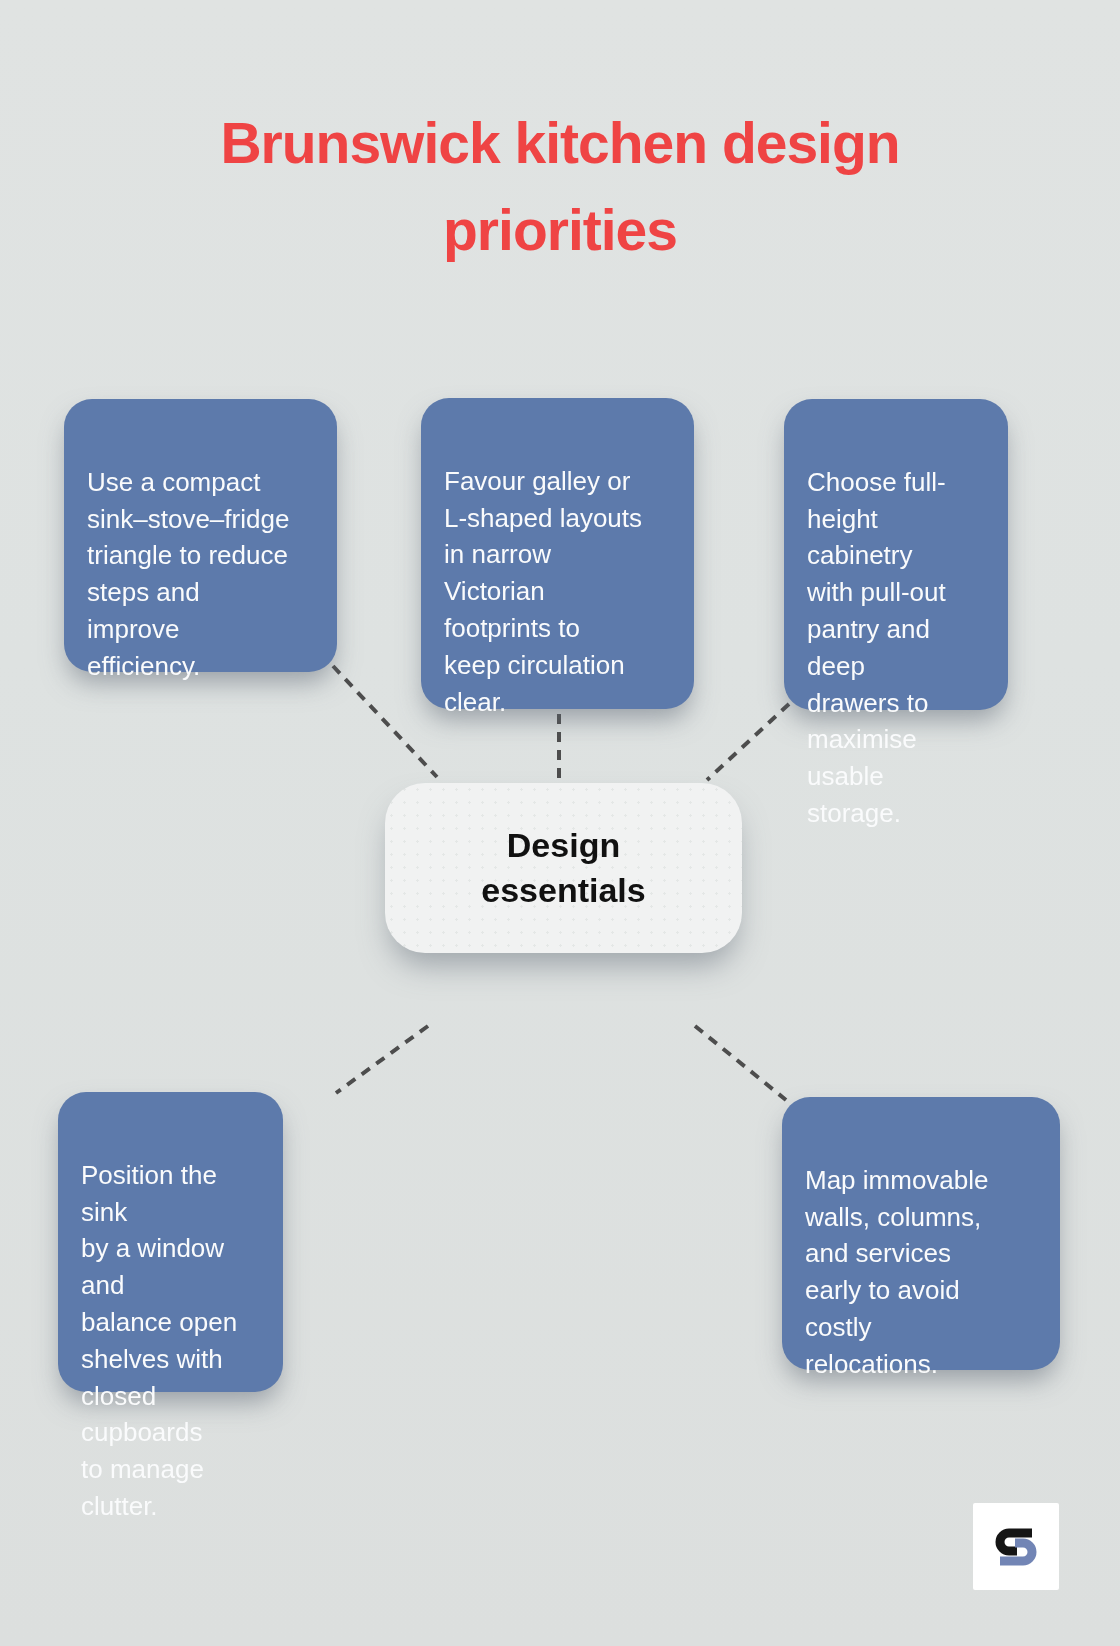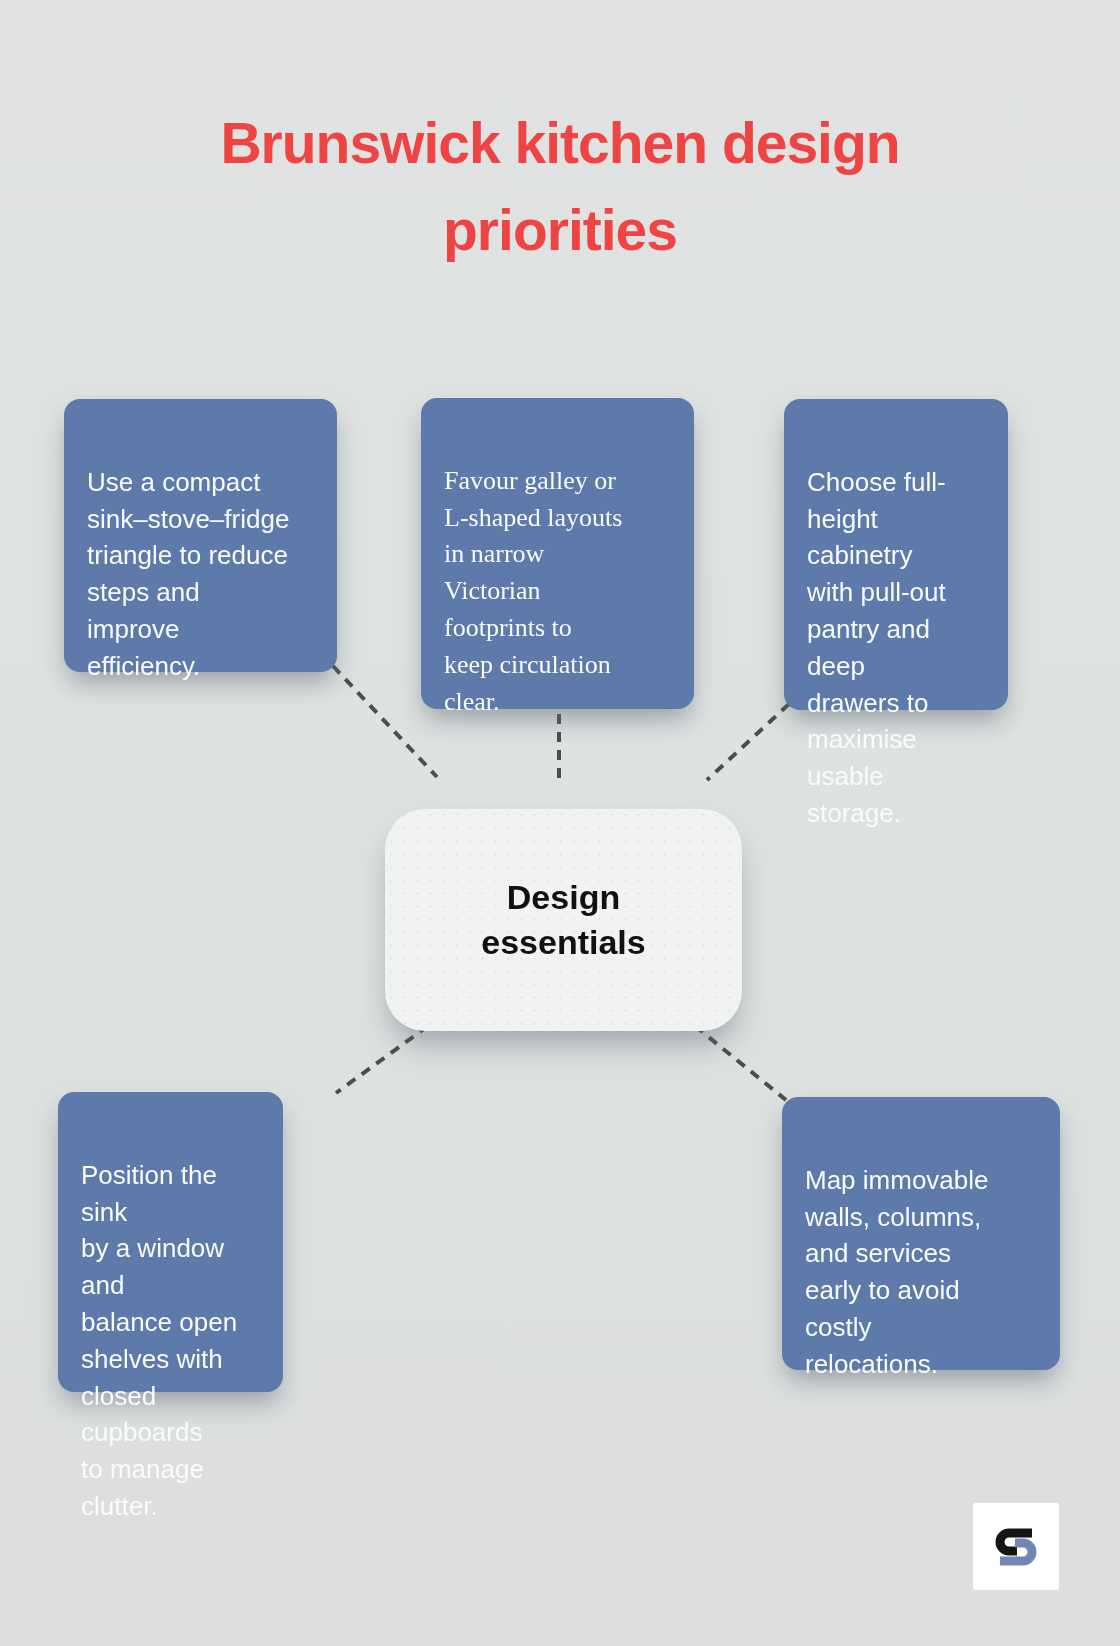--- a/index.html
+++ b/index.html
@@ -27,46 +27,45 @@
   .connectors { position: absolute; left: 0; top: 0; width: 1120px; height: 1646px; }
   .connectors line {
     stroke: #4d4d4d;
     stroke-width: 4;
     stroke-dasharray: 10 8;
   }
 
   .node {
     position: absolute;
     background: #5d7aab;
-    border-radius: 16px;
+    border-radius: 28px;
     color: #fafbfc;
     font-size: 26px;
     line-height: 36.8px;
     padding: 28px 20px 20px 23px;
     white-space: pre-line;
     box-shadow: 0 14px 26px -4px rgba(96,106,118,0.55);
   }
   .node-top-left     { left: 64px;  top: 399px;  width: 273px; height: 273px; }
-  .node-top-middle   { left: 421px; top: 398px;  width: 273px; height: 311px; font-family: Liberation Serif, serif; }
+  .node-top-middle   { left: 421px; top: 398px;  width: 273px; height: 311px; }
   .node-top-right    { left: 784px; top: 399px;  width: 224px; height: 311px; }
   .node-bottom-left  { left: 58px;  top: 1092px; width: 225px; height: 300px; }
   .node-bottom-right { left: 782px; top: 1097px; width: 278px; height: 273px; }
 
   .center-node {
     position: absolute;
-    left: 385px; top: 783px; width: 357px; height: 222px;
+    left: 385px; top: 783px; width: 357px; height: 170px;
     background-color: #f1f2f2;
     background-image: radial-gradient(#e4e7e6 1.2px, transparent 1.3px);
     background-size: 13px 13px;
     border-radius: 40px;
     box-shadow: 0 18px 30px -6px rgba(96,106,118,0.5);
     display: flex;
     align-items: center;
     justify-content: center;
-    margin-top: 26px;
   }
   .center-node .label {
     font-size: 34px;
     font-weight: 700;
     color: #111111;
     line-height: 45px;
     text-align: center;
     white-space: pre-line;
   }
 

